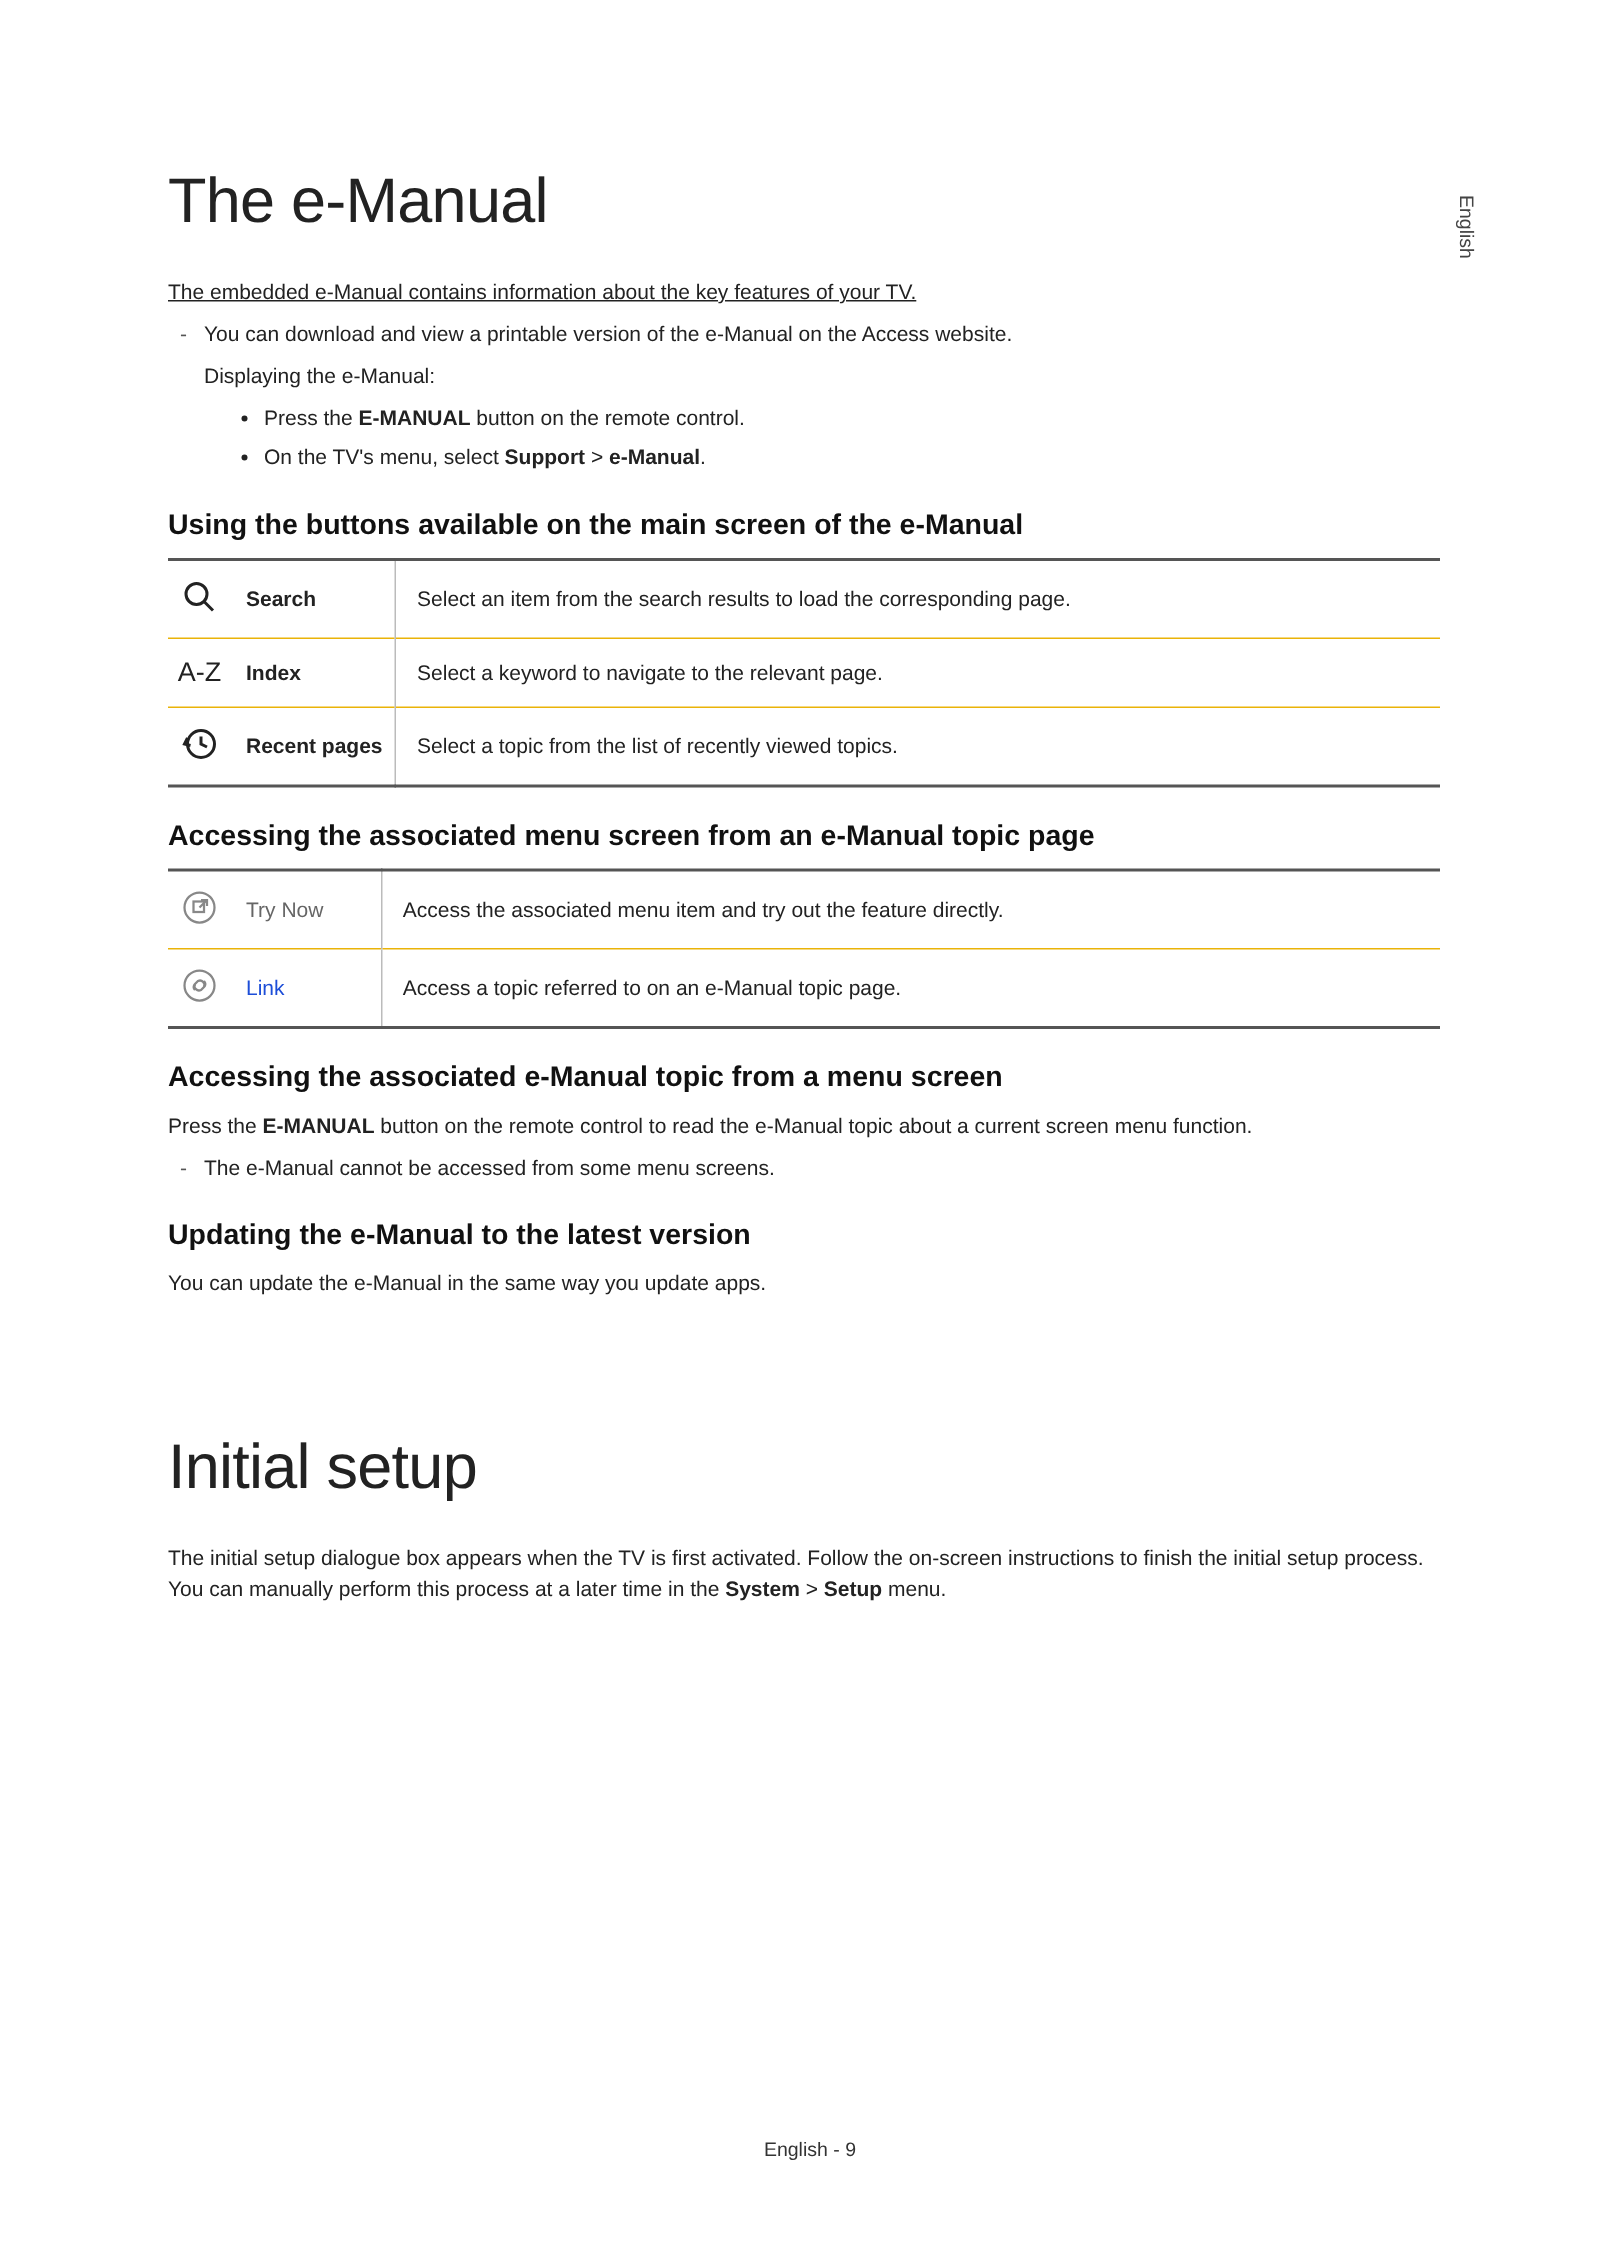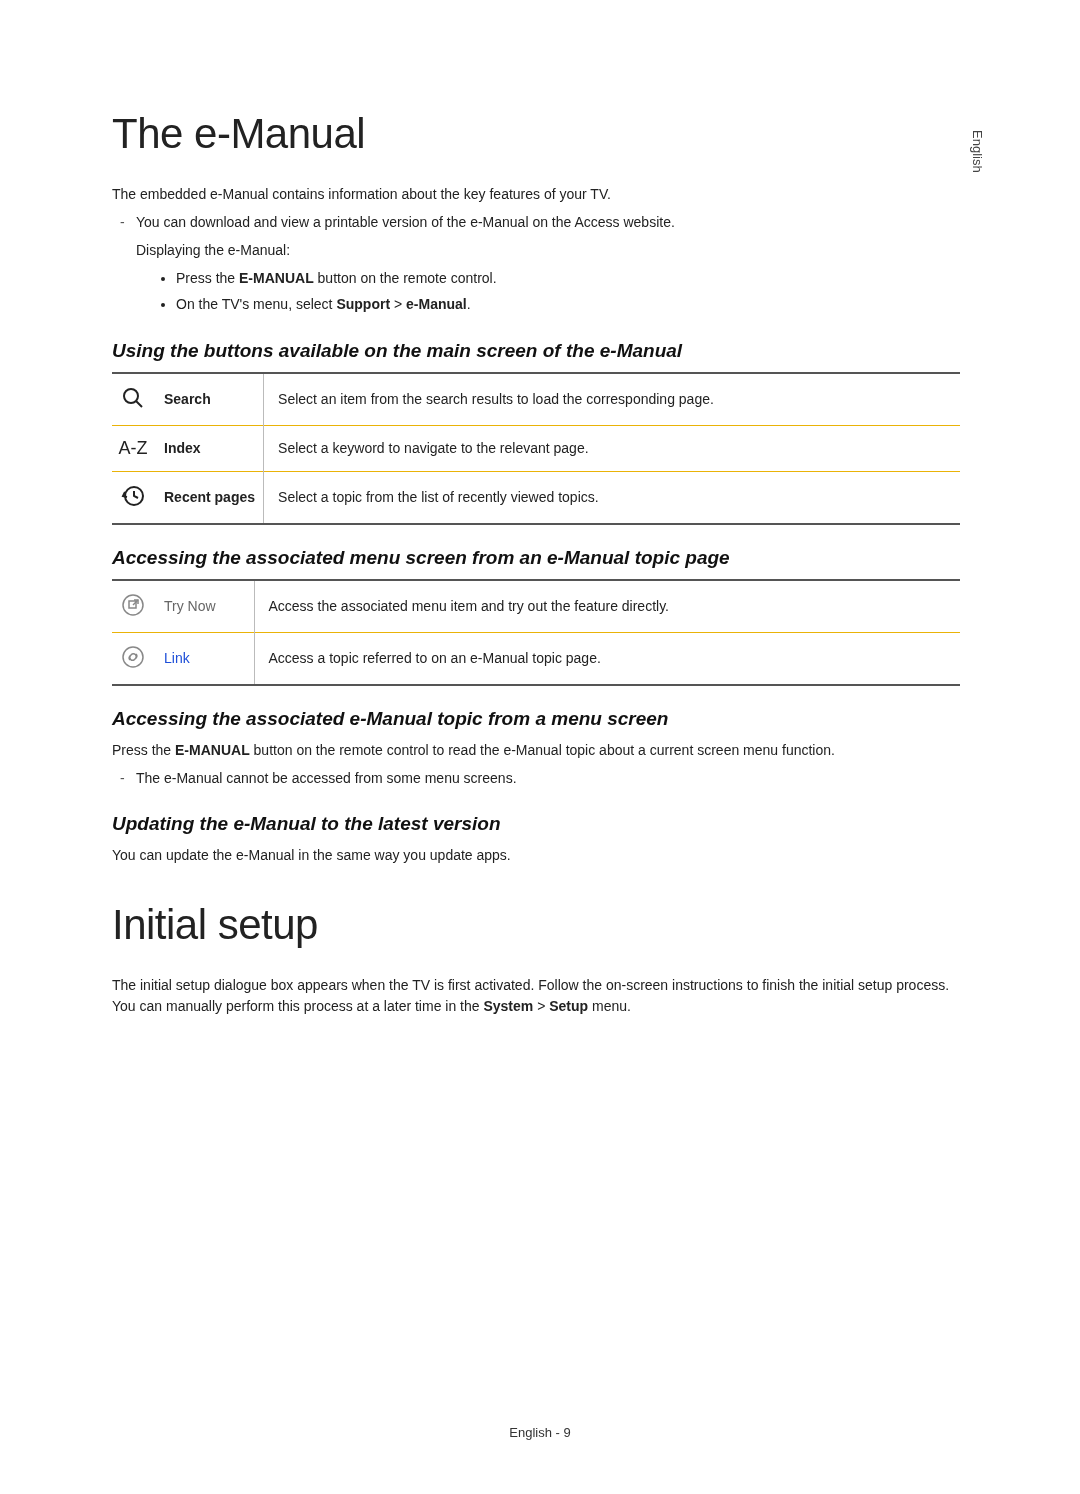--- a/index.html
+++ b/index.html
@@ -26,20 +26,21 @@
   h1 {
     font-size: 42px;
     font-weight: 400;
     margin-bottom: 26px;
     letter-spacing: -0.5px;
   }
   .intro {
     font-size: 14px;
     line-height: 1.5;
     margin-bottom: 6px;
+    text-decoration: underline;
   }
   .dash-list {
     list-style: none;
     padding-left: 0;
     margin-bottom: 4px;
   }
   .dash-list > li {
     font-size: 14px;
     line-height: 1.7;
     padding-left: 24px;
@@ -67,21 +68,20 @@
     font-size: 14px;
     line-height: 1.9;
   }
   .bold { font-weight: 700; }
   h2 {
     font-size: 19px;
     font-weight: 700;
     margin-top: 22px;
     margin-bottom: 10px;
     color: #111;
-    font-style: italic;
   }
   .para {
     font-size: 14px;
     line-height: 1.5;
     margin-bottom: 6px;
   }
 
   
   table {
     width: 100%;
@@ -124,21 +124,21 @@
   .footer {
     position: absolute;
     bottom: 54px;
     left: 0;
     width: 1080px;
     text-align: center;
     font-size: 13px;
     color: #333;
   }
 
-  .second-section { margin-top: 35px; }
+  .second-section { margin-top: 88px; }
 </style>
 </head>
 <body>
 
 <div class="side-lang">English</div>
 
 <div class="page">
 
   <h1>The e-Manual</h1>
 

